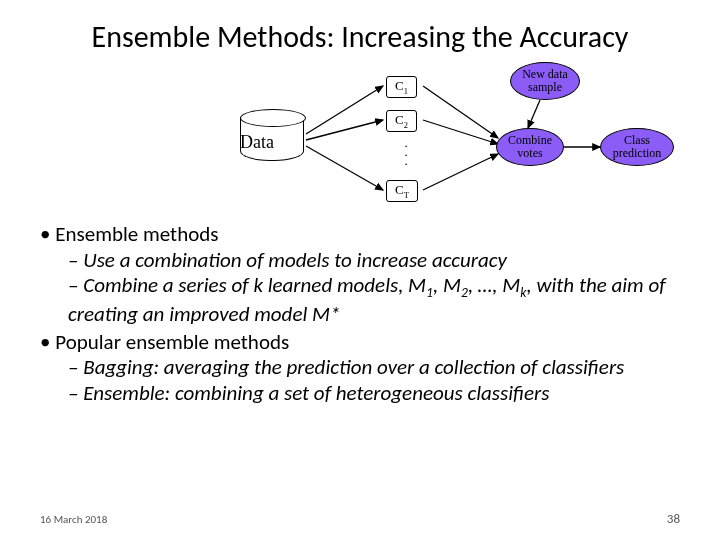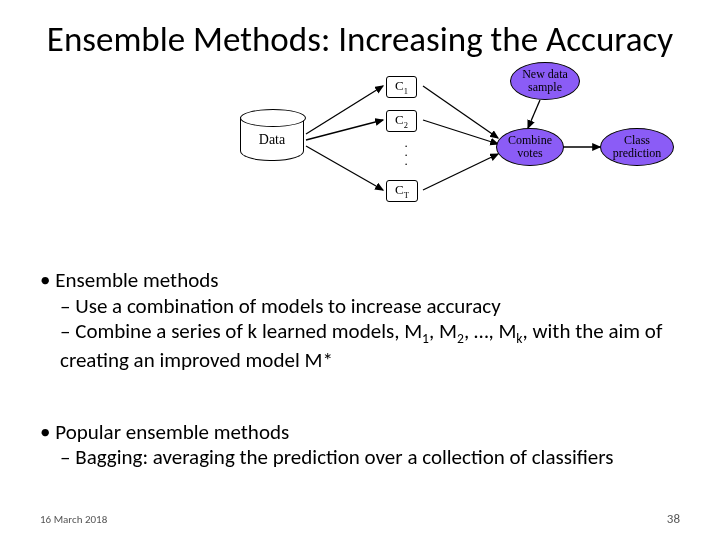--- a/index.html
+++ b/index.html
@@ -6,21 +6,21 @@
   body {
     width: 720px;
     height: 540px;
     background: #fff;
     font-family: Calibri, Arial, sans-serif;
     color: #000;
     position: relative;
     overflow: hidden;
   }
   .title {
-    font-size: 35px;
+    font-size: 30px;
     text-align: center;
     padding-top: 18px;
     font-weight: 400;
   }
   .diagram {
     position: absolute;
     top: 62px;
     left: 240px;
     width: 440px;
     height: 150px;
@@ -28,22 +28,22 @@
   .content {
     position: absolute;
     top: 222px;
     left: 40px;
     right: 40px;
     font-size: 21px;
     line-height: 1.22;
   }
   .content ul { list-style: none; }
   .content > ul > li { margin-bottom: 2px; }
-  .content > ul > li > .line { padding-left: 0; margin-top: 46px; }
-  .content > ul > li > ul { margin-left: 20px; }
+  .content > ul > li > .line { padding-left: 0; }
+  .content > ul > li > ul { margin-left: 28px; font-style: italic; }
   .content > ul > li > ul > li > .line { padding-left: 0; }
   .bullet1::before { content: "• "; }
   .dash::before { content: "– "; }
   sub { font-size: 0.65em; vertical-align: sub; }
   .footer-date {
     position: absolute;
     bottom: 14px;
     left: 40px;
     font-size: 11px;
     color: #555;
@@ -71,23 +71,23 @@
     top: -8px; left: -1.5px;
     width: 64px; height: 16px;
     border: 1.5px solid #000;
     border-radius: 50%;
     background: #fff;
   }
   .db-label {
     position: absolute;
     left: 0; top: 70px;
     width: 64px;
-    text-align: center;
+    text-align: left;
     font-family: "Times New Roman", serif;
-    font-size: 14px;
+    font-size: 18px;
   }
   .cbox {
     position: absolute;
     border: 1.3px solid #000;
     border-radius: 3px;
     padding: 1px 8px;
     font-family: "Times New Roman", serif;
     font-size: 13px;
     background: #fff;
     text-align: center;
@@ -167,19 +167,22 @@
             <div class="line dash"><span>Combine a series of k learned models, M</span><sub>1</sub><span>, M</span><sub>2</sub><span>, …, M</span><sub>k</sub><span>, with the aim of creating an improved model M*</span></div>
           </li>
       </ul>
     </li>
     <li>
       <div class="line bullet1"><span>Popular ensemble methods</span></div>
       <ul>
         <li>
             <div class="line dash"><span>Bagging: averaging the prediction over a collection of classifiers</span></div>
           </li>
+        <li>
+            <div class="line dash"><span>Ensemble: combining a set of heterogeneous classifiers</span></div>
+          </li>
       </ul>
     </li>
   </ul>
 </div>
 
 <div class="footer-date">16 March 2018</div>
 <div class="footer-pagenum">38</div>
 
 </body></html>

